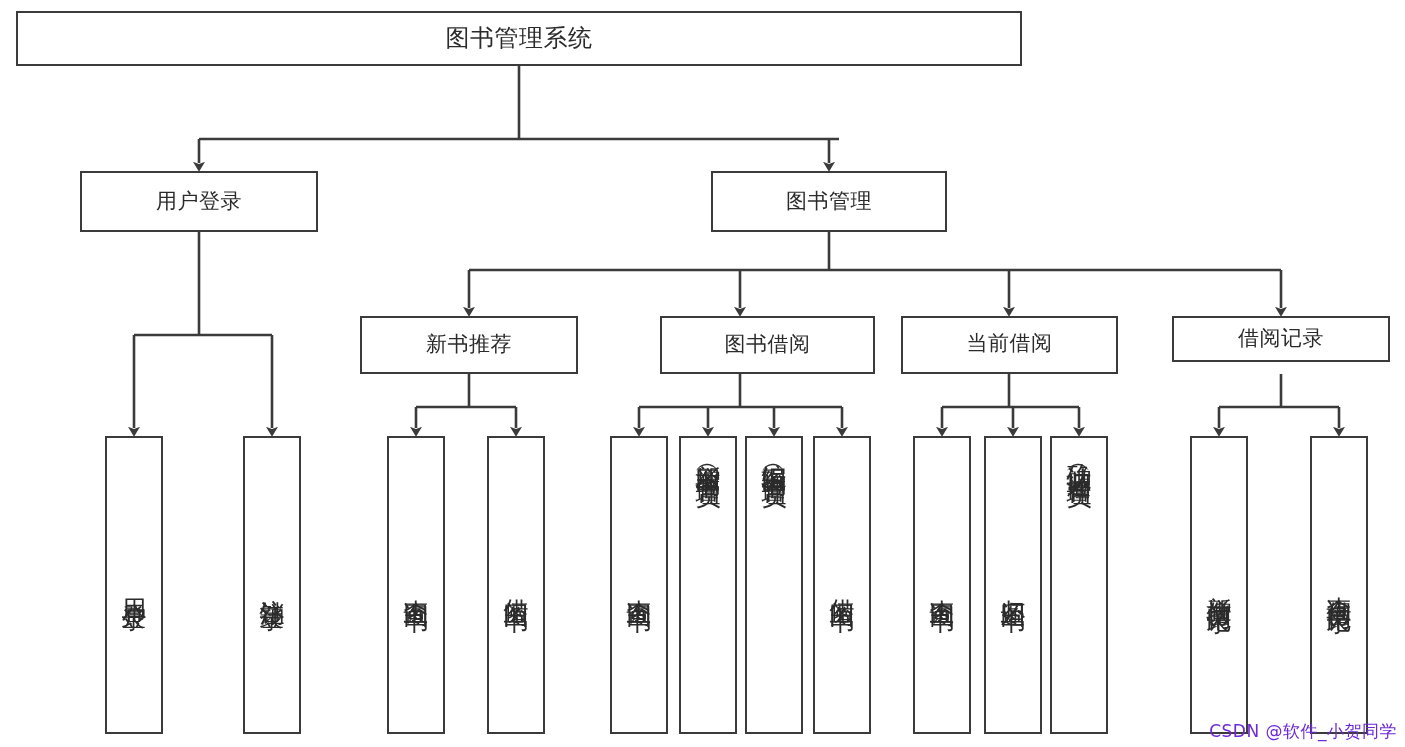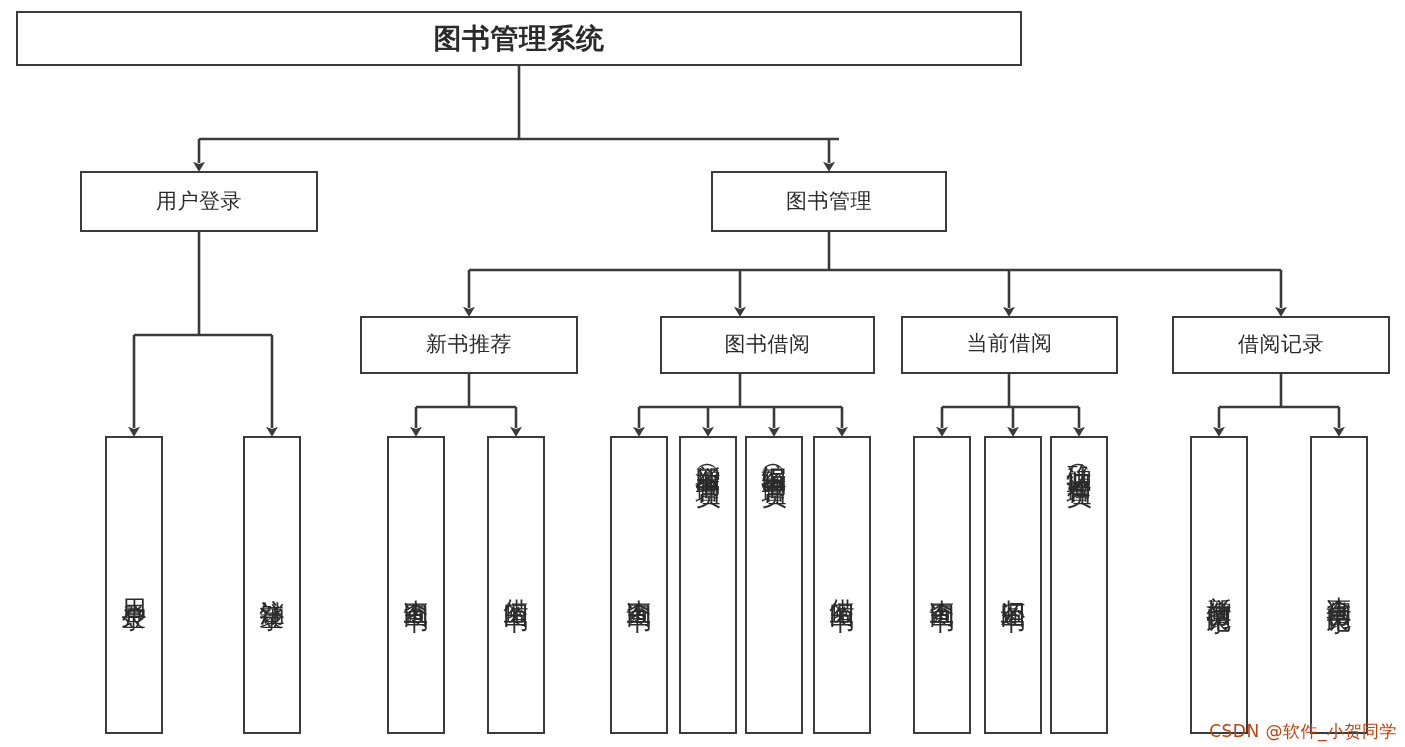--- a/index.html
+++ b/index.html
@@ -43,22 +43,21 @@
     line-height: 1.12;
     color: #2b2b2b;
     white-space: nowrap;
   }
   
   .node.horiz .node-label {
     font-size: 21px;
     letter-spacing: 0.5px;
   }
   .node.title .node-label {
-    font-size: 28px;
-    font-weight: bold;
+    font-size: 24px;
   }
   
   .node.vert {
     align-items: flex-start;
     justify-content: center;
     padding-top: 6px;
   }
   .node.vert .node-label {
     writing-mode: vertical-rl;
     text-orientation: upright;
@@ -69,21 +68,21 @@
   }
   .node.vert.short-label {
     align-items: center;
     padding-top: 0;
   }
   #watermark {
     position: absolute;
     right: 8px;
     bottom: 4px;
     font-size: 17px;
-    color: #c2410c;
+    color: #6d28d9;
     letter-spacing: 0.5px;
     white-space: nowrap;
     font-family: "DejaVu Sans", "Liberation Sans", sans-serif;
   }
 </style>
 </head>
 <body>
 
 <div id="diagram-root">
 
@@ -150,21 +149,21 @@
 
   <div class="node horiz" style="left:360px; top:316px; width:218px; height:58px;">
     <span class="node-label">新书推荐</span>
   </div>
   <div class="node horiz" style="left:660px; top:316px; width:215px; height:58px;">
     <span class="node-label">图书借阅</span>
   </div>
   <div class="node horiz" style="left:901px; top:316px; width:217px; height:58px;font-family:Liberation Mono, monospace;">
     <span class="node-label">当前借阅</span>
   </div>
-  <div class="node horiz" style="left:1172px; top:316px; width:218px; height:58px;">
+  <div class="node horiz" style="left:1172px; top:316px; width:218px; height:46px;">
     <span class="node-label">借阅记录</span>
   </div>
 
   <div class="node vert short-label" style="left:105px; top:436px; width:58px; height:298px;">
     <span class="node-label">用户登录</span>
   </div>
   <div class="node vert short-label" style="left:243px; top:436px; width:58px; height:298px;">
     <span class="node-label">注销登录</span>
   </div>
   <div class="node vert short-label" style="left:387px; top:436px; width:58px; height:298px;">

